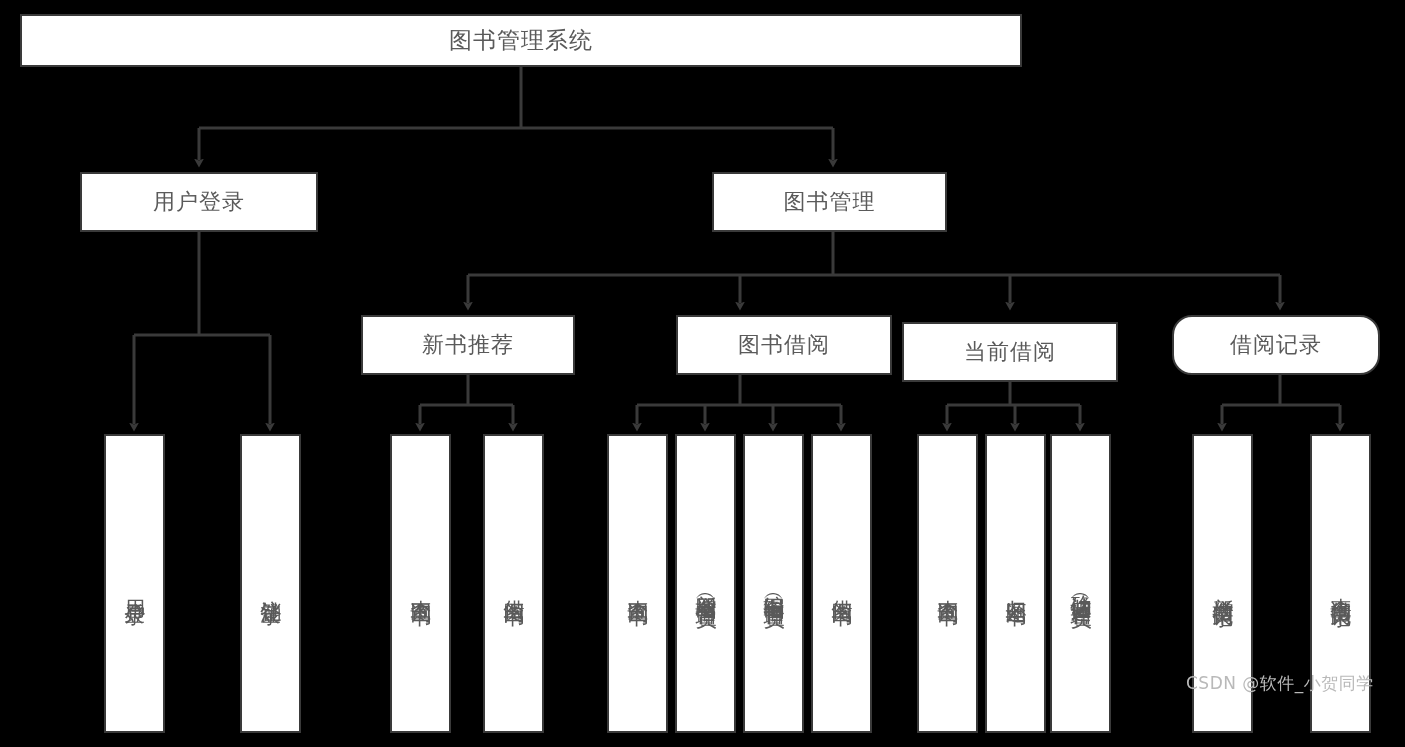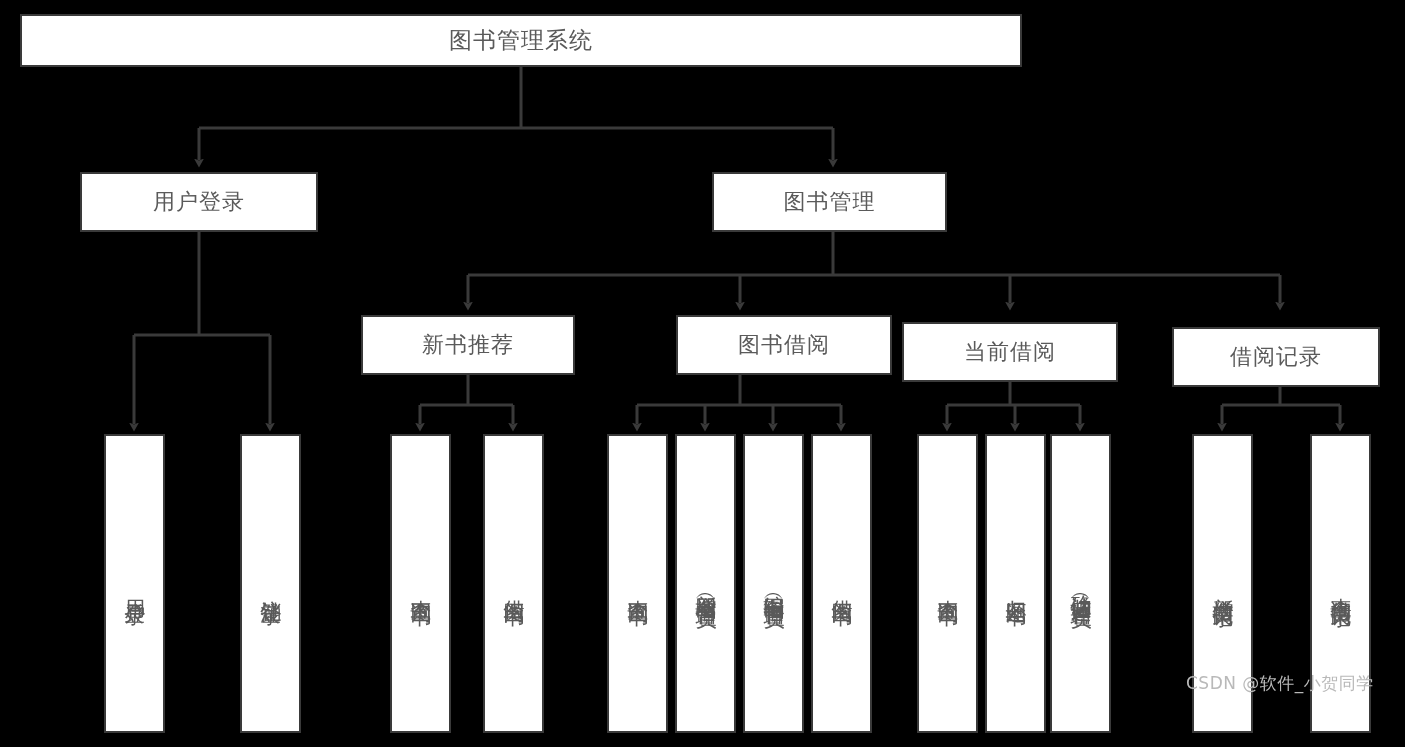--- a/index.html
+++ b/index.html
@@ -132,21 +132,21 @@
 
   <div class="node" style="left:361px; top:315px; width:214px; height:60px;">
     <span class="node-h">新书推荐</span>
   </div>
   <div class="node" style="left:632px; top:315px; width:216px; height:60px;margin-left:44px;">
     <span class="node-h">图书借阅</span>
   </div>
   <div class="node" style="left:902px; top:322px; width:216px; height:60px;">
     <span class="node-h">当前借阅</span>
   </div>
-  <div class="node" style="left:1172px; top:327px; width:208px; height:60px;">
+  <div class="node" style="left:1172px; top:315px; width:208px; height:60px;border-radius:20px;">
     <span class="node-h">借阅记录</span>
   </div>
 
   <div class="node" style="left:104px; top:434px; width:61px; height:299px;">
     <span class="node-v">用户登录</span>
   </div>
   <div class="node" style="left:240px; top:434px; width:61px; height:299px;">
     <span class="node-v">注销登录</span>
   </div>
 

